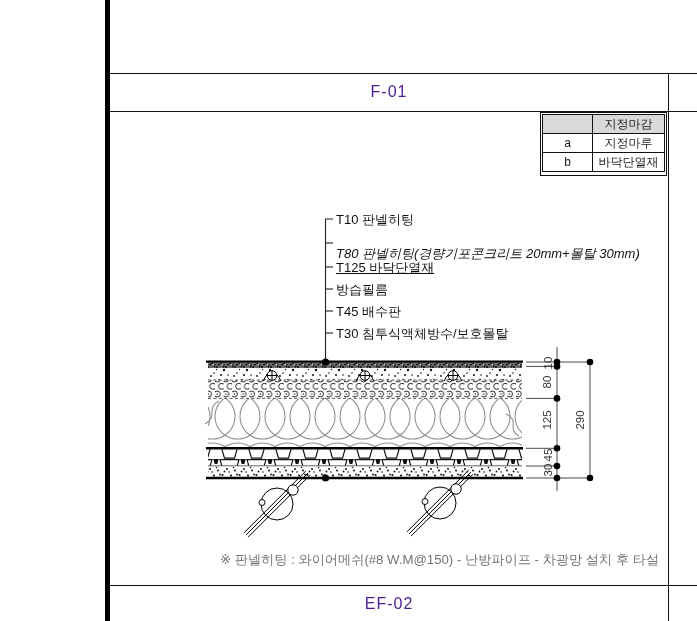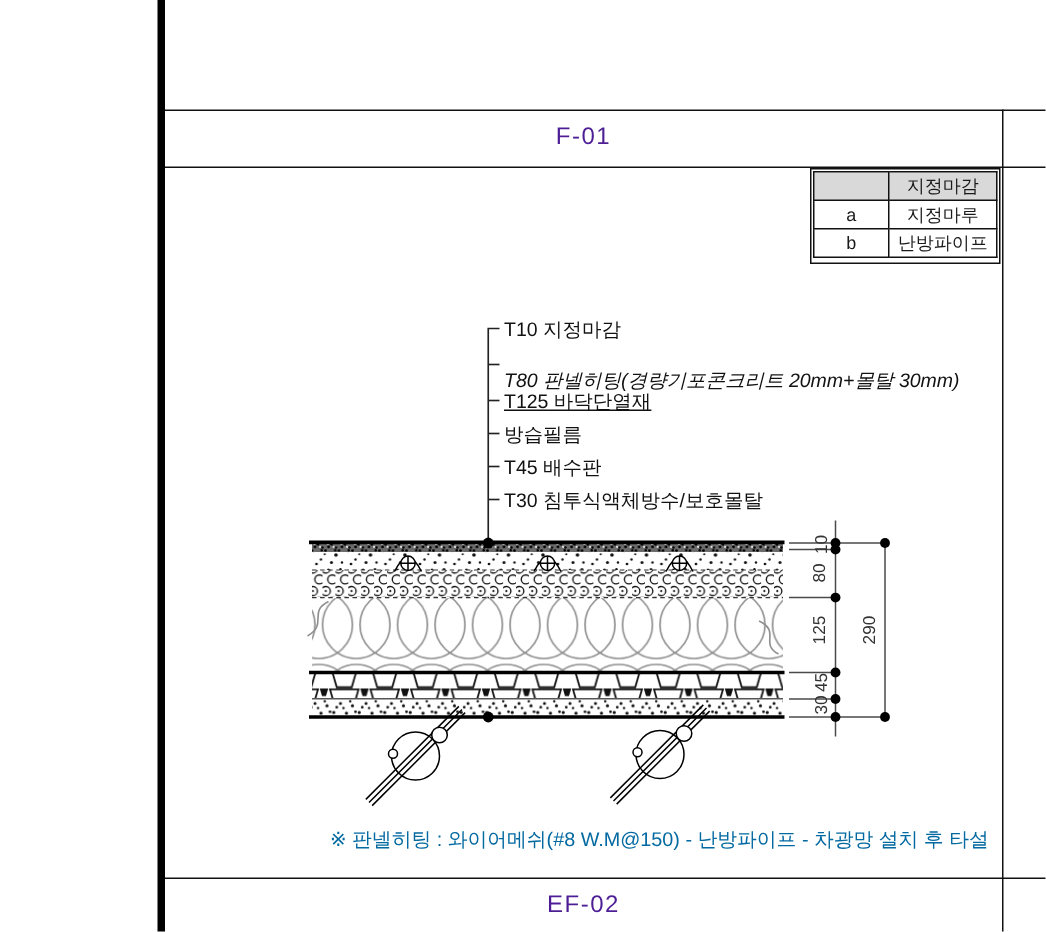--- a/index.html
+++ b/index.html
@@ -5,21 +5,21 @@
   html,body{margin:0;padding:0;background:#fff;}
   body{width:697px;height:621px;position:relative;overflow:hidden;
        font-family:"Liberation Sans","DejaVu Sans",sans-serif;color:#1a1a1a;}
   .abs{position:absolute;}
   .hline{position:absolute;background:#111;height:1.3px;}
   .vline{position:absolute;background:#111;width:1.3px;}
   .band-label{position:absolute;left:110px;width:558px;text-align:center;
        font-size:16px;letter-spacing:1px;color:#4c1d95;}
   .callout{position:absolute;left:336px;height:19px;line-height:19px;
        font-size:13px;white-space:nowrap;color:#111;}
-  .note{position:absolute;left:220px;top:551px;font-size:13.2px;white-space:nowrap;color:#0369a1;}
+  .note{position:absolute;left:220px;top:551px;font-size:13.2px;white-space:nowrap;color:#737373;}
   
   .ftable{position:absolute;left:540px;top:112px;border:1.2px solid #111;
        padding:1px 1px 3px 1px;background:#fff;}
   .ftable table{border-collapse:collapse;}
   .ftable td{border:1px solid #111;font-size:12px;text-align:center;
        padding:0;height:18px;background:#fff;}
   .ftable .c1{width:49px;}
   .ftable .c2{width:71px;}
   .ftable tr.hdr td{background:#d9d9d9;height:18px;}
   svg text{font-family:"Liberation Sans","DejaVu Sans",sans-serif;}
@@ -42,27 +42,27 @@
         <tr class="hdr">
       <td class="c1"></td>
       <td class="c2">지정마감</td>
     </tr>
     <tr>
       <td class="c1">a</td>
       <td class="c2">지정마루</td>
     </tr>
     <tr>
       <td class="c1">b</td>
-      <td class="c2">난방파이프</td>
+      <td class="c2">바닥단열재</td>
     </tr>
   </tbody>
     </table>
 </div>
 
-<div class="callout" style="top:210px;">T10 지정마감</div>
+<div class="callout" style="top:210px;">T10 판넬히팅</div>
 <div class="callout" style="top:244px;font-style:italic;">T80 판넬히팅(경량기포콘크리트 20mm+몰탈 30mm)</div>
 <div class="callout" style="top:258px;text-decoration:underline;">T125 바닥단열재</div>
 <div class="callout" style="top:280px;">방습필름</div>
 <div class="callout" style="top:302px;">T45 배수판</div>
 <div class="callout" style="top:324px;">T30 침투식액체방수/보호몰탈</div>
 
 <div class="note">※ 판넬히팅 : 와이어메쉬(#8 W.M@150) - 난방파이프 - 차광망 설치 후 타설</div>
 
 <svg class="abs" style="left:0;top:0;" width="697" height="621" viewBox="0 0 697 621">
   <defs>

